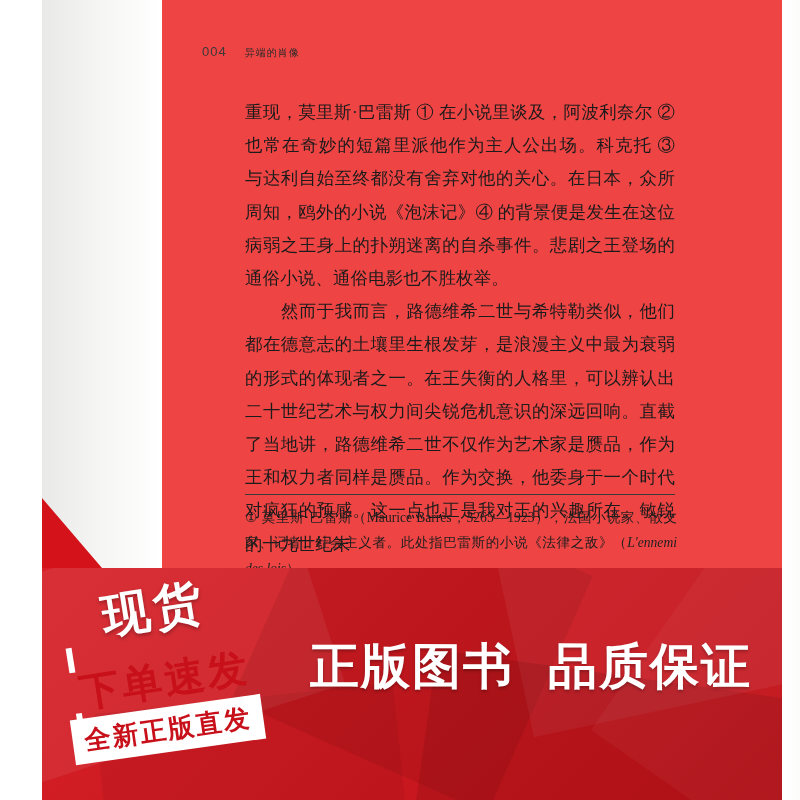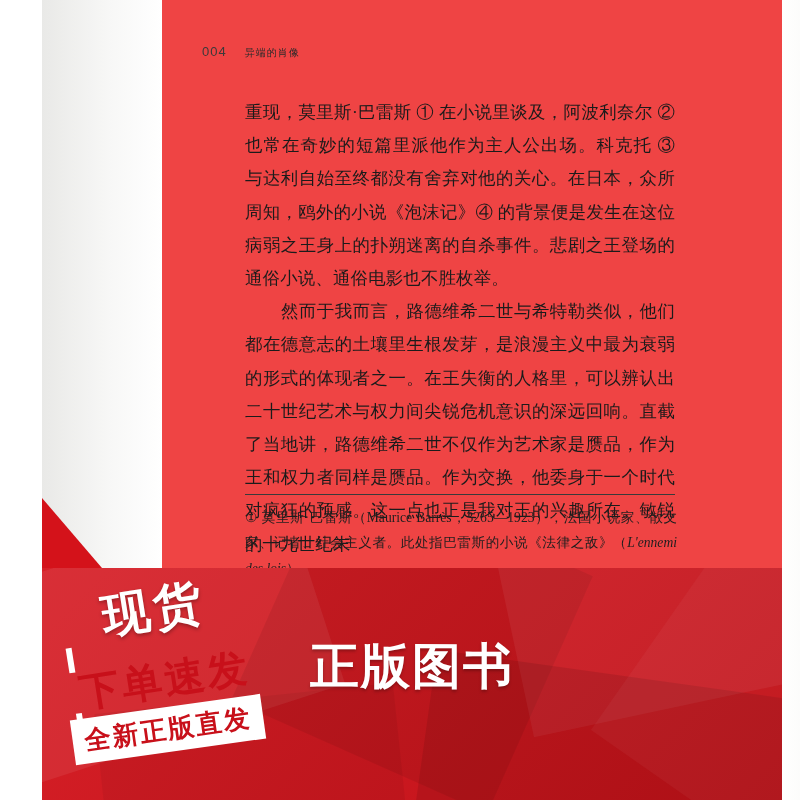--- a/index.html
+++ b/index.html
@@ -291,20 +291,21 @@
       <span class="facet f1"></span>
       <span class="facet f2"></span>
       <span class="facet f3"></span>
       <span class="facet f4"></span>
       <span class="facet f5"></span>
       <span class="facet f6"></span>
     </div>
 
     <div class="promo-main">
       <span class="txt">正版图书</span>
+      <span class="txt">品质保证</span>
     </div>
   </div>
 
   <div id="promo-badge">
     <span class="badge-line l1">现货</span>
     <span class="badge-ribbon">
       <span class="badge-line l2">下单速发</span>
     </span>
   </div>
 

